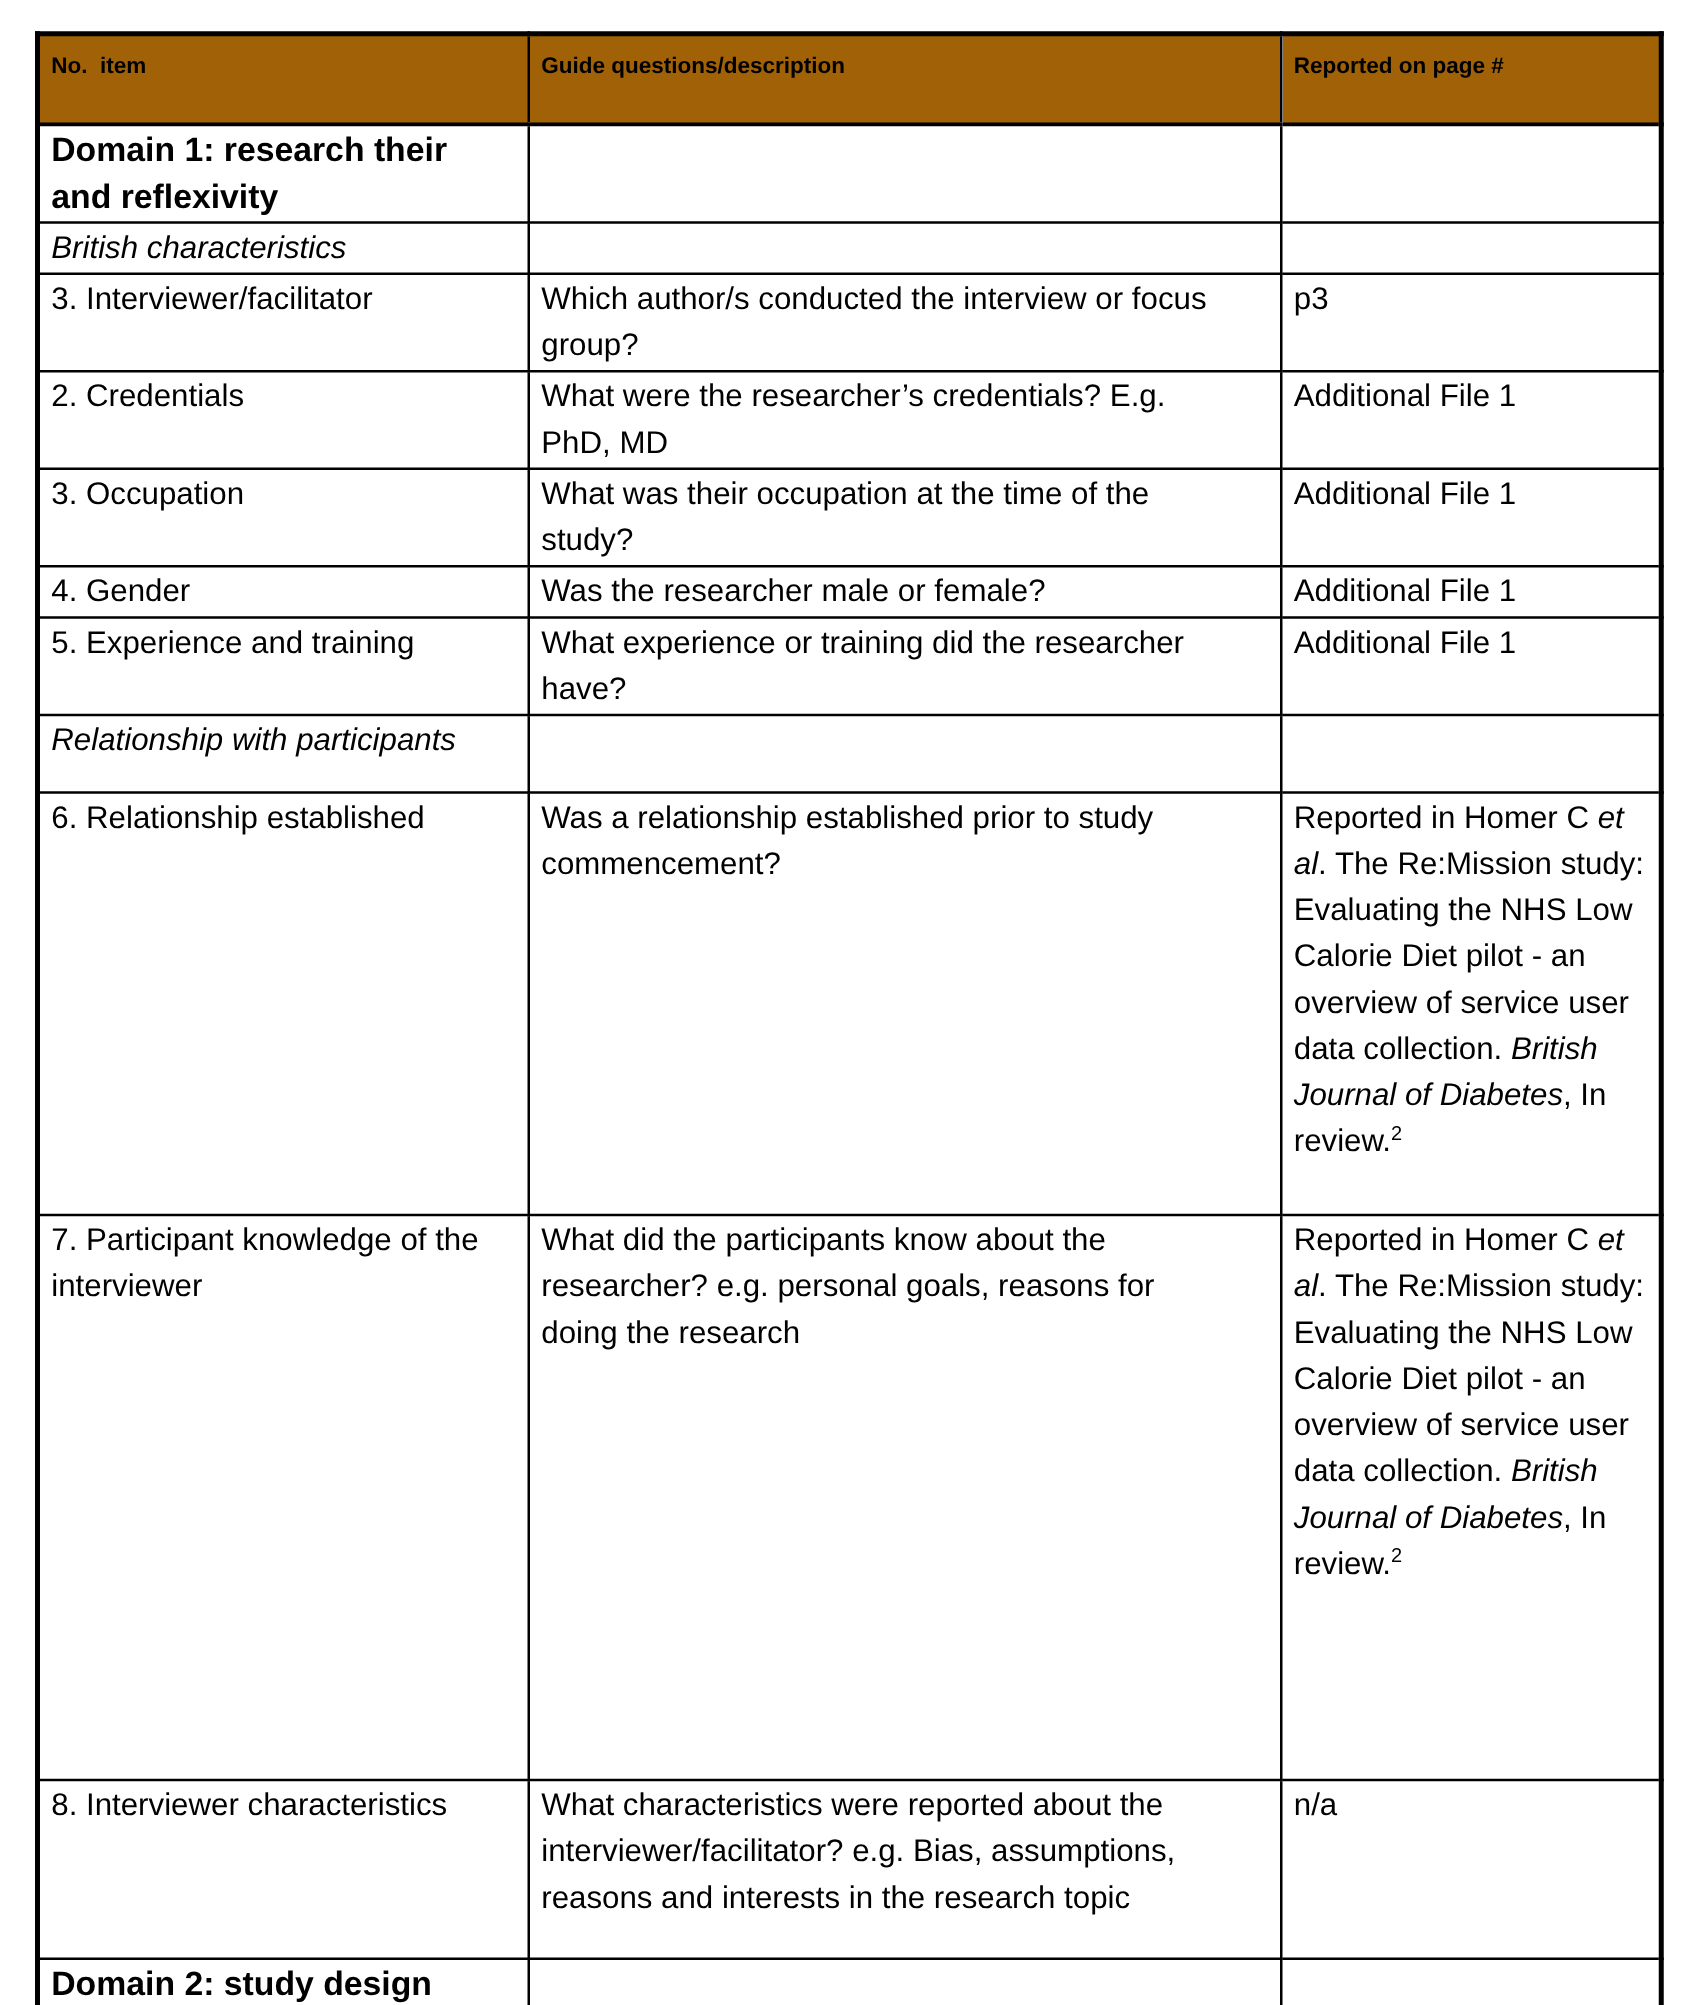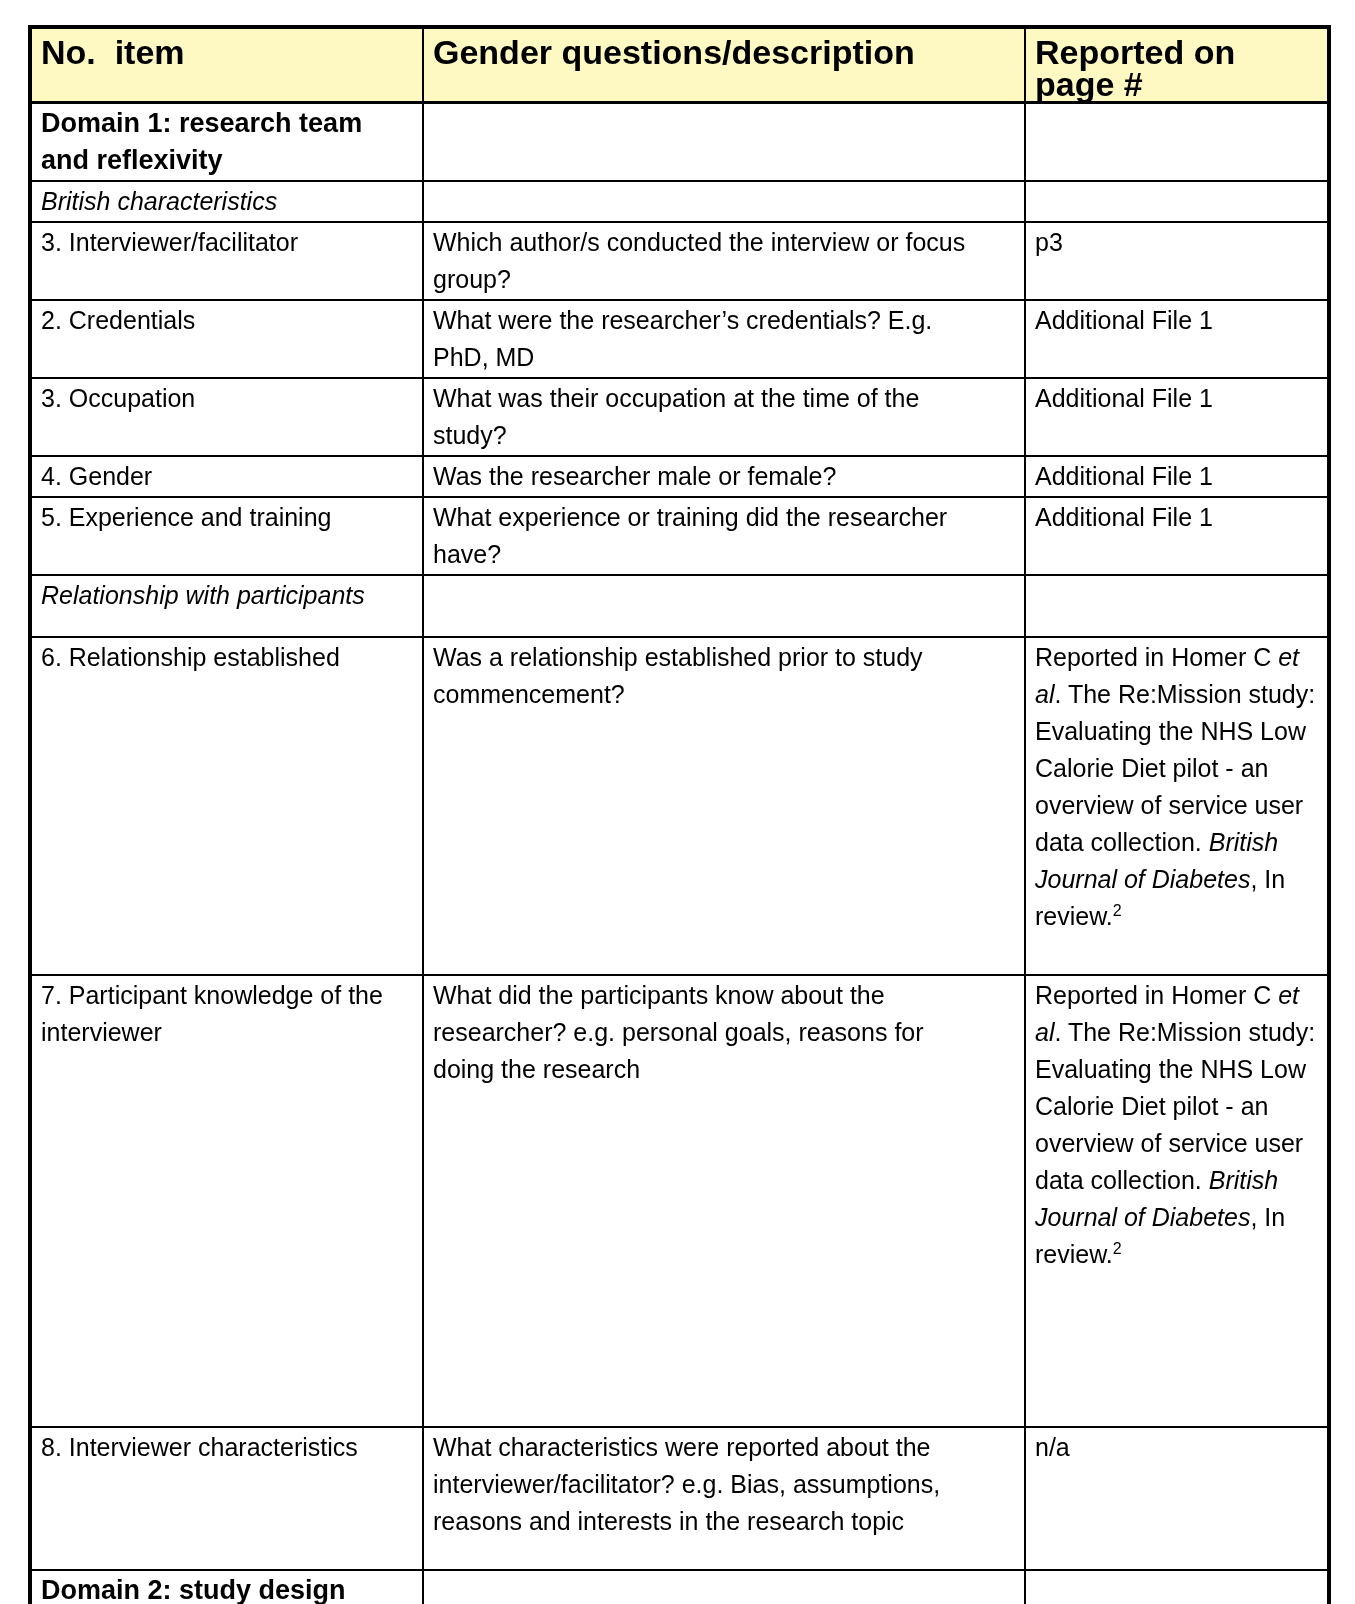--- a/index.html
+++ b/index.html
@@ -32,23 +32,23 @@
     font-size: 25px;
     line-height: 37px;
     font-weight: normal;
     padding: 1px 8px 1px 9px;
     overflow: hidden;
     word-wrap: break-word;
   }
   td.col1 { padding-right: 20px; }
   td.col2 { padding-right: 40px; }
   th {
-    background: #fef9c3;
+    background: #a16207;
     font-weight: bold;
-    font-size: 34px;
+    font-size: 18px;
     line-height: 32px;
     border-bottom: 3px solid #000000;
     padding-top: 7px;
   }
   tr.domain td {
     font-weight: bold;
     font-size: 27px;
   }
   tr.subsection td {
     font-style: italic;
@@ -67,26 +67,26 @@
   <table class="coreq">
     <colgroup>
         <col class="c1">
         <col class="c2">
         <col class="c3">
       </colgroup>
 
     <tbody>
         <tr style="height:72px;">
       <th>No.&nbsp;&nbsp;item</th>
-      <th>Gender questions/description</th>
+      <th>Guide questions/description</th>
       <th>Reported on page #</th>
     </tr>
 
     <tr class="domain" style="height:75px;">
-      <td class="col1">Domain 1: research team and reflexivity</td>
+      <td class="col1">Domain 1: research their and reflexivity</td>
       <td class="col2"></td>
       <td class="col3"></td>
     </tr>
 
     <tr class="subsection" style="height:35px;">
       <td class="col1">British characteristics</td>
       <td class="col2"></td>
       <td class="col3"></td>
     </tr>
 

